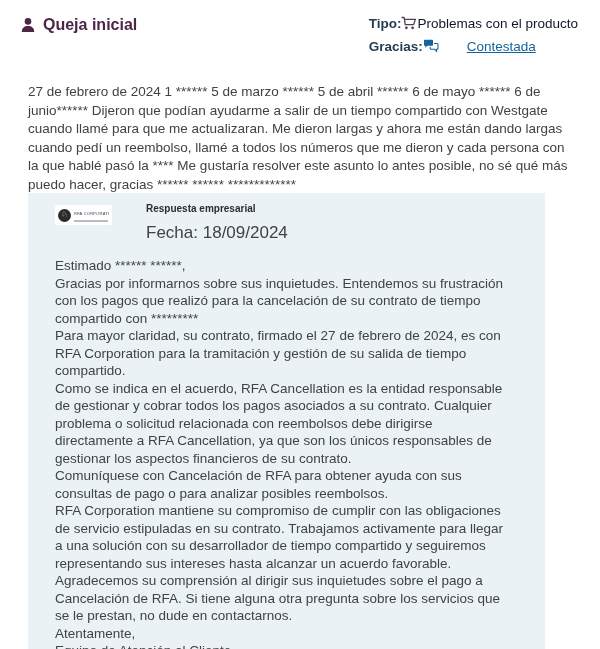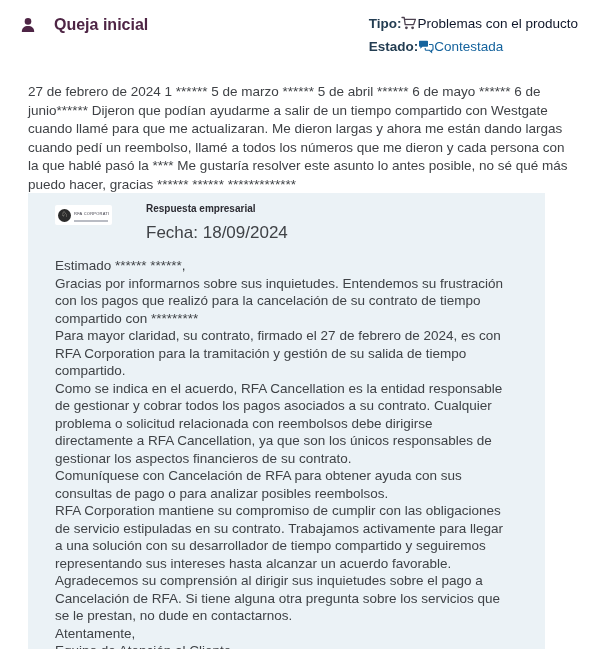--- a/index.html
+++ b/index.html
@@ -8,37 +8,37 @@
     width: 600px; height: 649px; overflow: hidden;
     font-family: "Liberation Sans", sans-serif;
     color: #3f4246;
     position: relative;
   }
   .header {
     display: flex; justify-content: space-between; align-items: flex-start;
     padding: 16px 22px 0 20px;
   }
   .complaint-head .title-row {
-    display: flex; align-items: center; gap: 18px; text-align: right;
+    display: flex; align-items: center; gap: 7px; text-align: right;
   }
   .complaint-title {
     color: #4e2545; font-weight: bold; font-size: 16px;
   }
   .complaint-date {
     color: #4e2545; font-size: 13.5px; margin-top: 8px;
   }
   .meta-col { font-size: 13.5px; }
   .meta-row {
-    display: flex; align-items: flex-end; margin-bottom: 8px;
+    display: flex; align-items: flex-start; margin-bottom: 8px;
     white-space: nowrap;
   }
   .meta-label { color: #233d52; font-weight: bold; }
   .meta-value { color: #0f172a; }
   .status-link {
-    color: #15639d; cursor: pointer;
+    color: #15639d; text-decoration: underline; cursor: pointer; margin-left: 28px;
   }
   .icon { display: inline-flex; flex: 0 0 auto; }
   .complaint-body {
     margin: 21px 40px 0 28px;
     width: 540px;
     font-size: 13.5px; line-height: 18.5px;
     color: #3f4246;
     white-space: pre-line;
   }
   .response-box {
@@ -97,21 +97,21 @@
       <span class="icon">
         <svg width="16" height="15" viewBox="0 0 16 15">
           <path d="M1 1.5 H3.2 L4.2 8.6 H12.6 L14.4 3.4 H3.6" fill="none" stroke="#4c4150" stroke-width="1.3" stroke-linejoin="round" stroke-linecap="round"></path>
           <circle cx="5.4" cy="11.8" r="1.4" fill="#4c4150"></circle>
           <circle cx="11.6" cy="11.8" r="1.4" fill="#4c4150"></circle>
         </svg>
       </span>
       <span class="meta-value">Problemas con el producto</span>
     </div>
     <div class="meta-row">
-      <span class="meta-label">Estado:</span>
+      <span class="meta-label">Gracias:</span>
       <span class="icon">
         <svg width="16" height="14" viewBox="0 0 16 14">
           <path d="M1 1.5 Q1 0.7 1.8 0.7 H9.2 Q10 0.7 10 1.5 V6 Q10 6.8 9.2 6.8 H4.5 L2.3 8.8 V6.8 H1.8 Q1 6.8 1 6 Z" fill="#15639d"></path>
           <path d="M11 4.5 H14 Q15 4.5 15 5.5 V9.3 Q15 10.3 14 10.3 H13.6 V12.2 L11.5 10.3 H8.2 Q7.2 10.3 7.2 9.3 V8" fill="none" stroke="#15639d" stroke-width="1.1"></path>
         </svg>
       </span>
       <a class="status-link">Contestada</a>
     </div>
   </div>
 </div>

